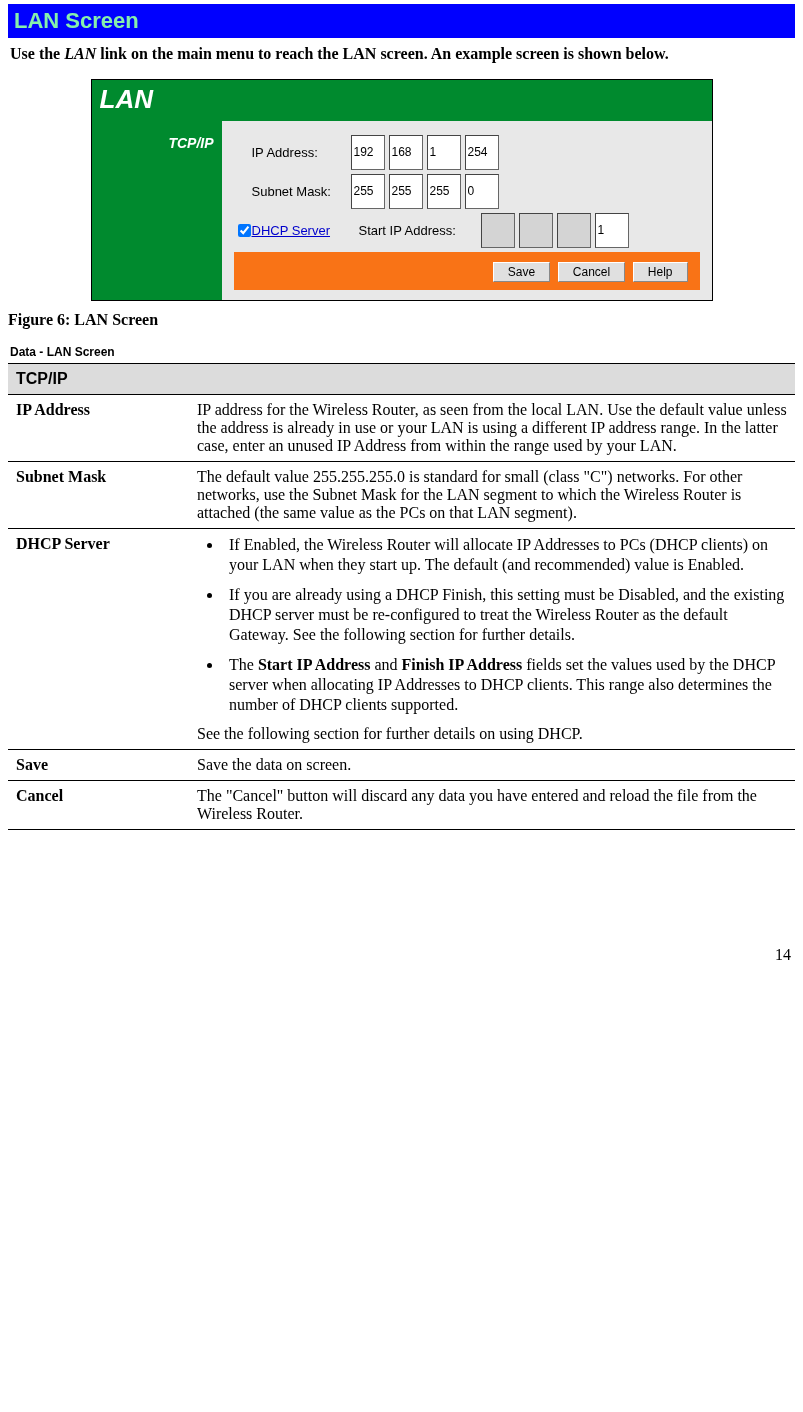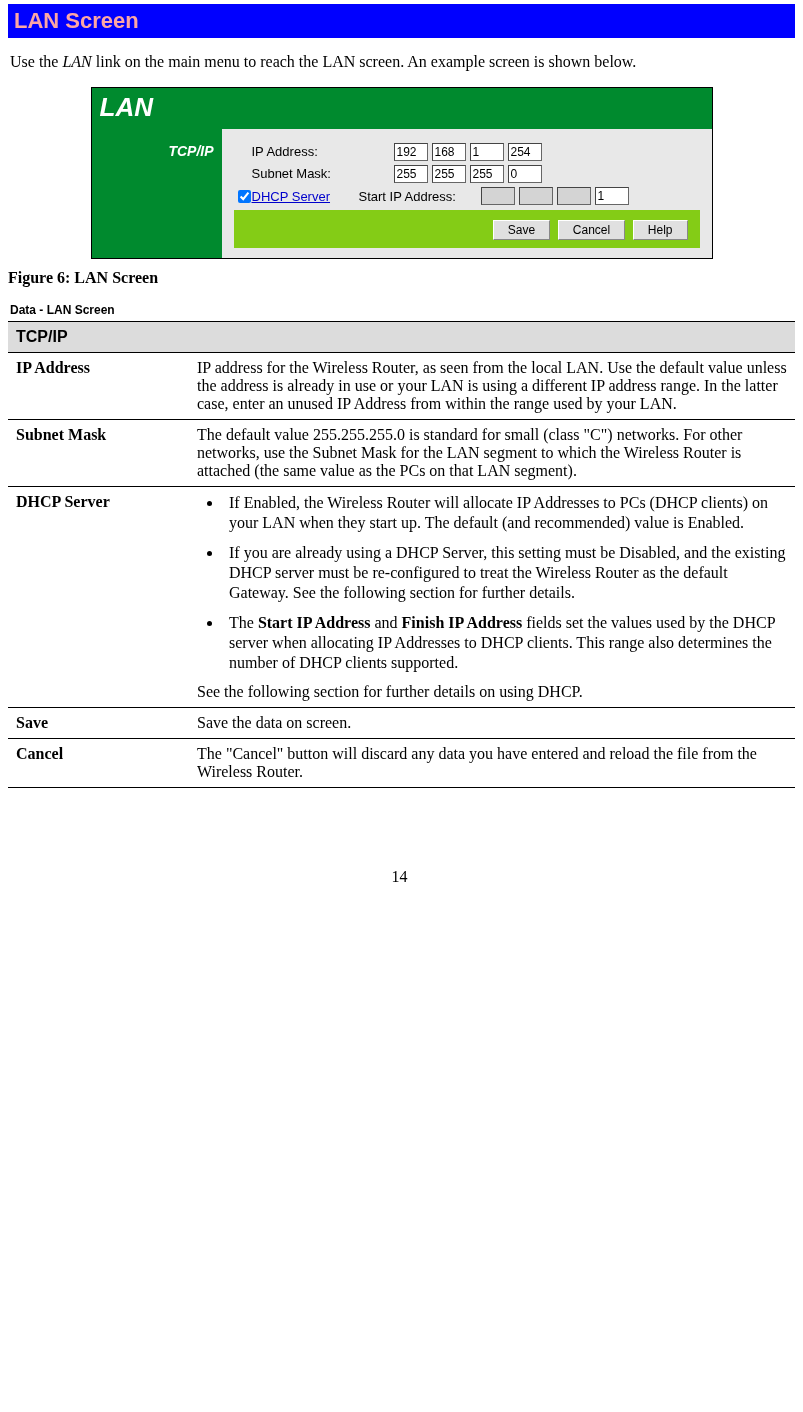--- a/index.html
+++ b/index.html
@@ -6,29 +6,30 @@
     font-family: "Times New Roman", Times, serif;
     font-size: 16px;
     margin: 0;
     padding: 4px 8px 8px 8px;
     width: 787px;
     background: #fff;
     color: #000;
   }
   .title-bar {
     background: #0000ff;
-    color: #fca5a5;
+    color: #86efac;
     font-family: Arial, Helvetica, sans-serif;
     font-weight: bold;
     font-size: 22px;
     padding: 4px 6px;
   }
   .intro {
-    margin: 14px 2px 14px 2px;
+    margin: 6px 2px 14px 2px;
     line-height: 1.3;
+    font-weight: bold;
   }
   .intro em { font-style: italic; }
   .figure-wrap {
     text-align: center;
     margin: 0;
   }
   .figure {
     display: inline-block;
     width: 620px;
     border: 1px solid #000;
@@ -67,47 +68,47 @@
     font-family: Arial, Helvetica, sans-serif;
     font-size: 13px;
     color: #000;
   }
   .fig-row {
     display: flex;
     align-items: center;
     margin: 4px 0;
   }
   .fig-label {
-    width: 142px;
+    width: 99px;
   }
   .fig-check { width: 18px; }
   .fig-check input { vertical-align: middle; }
   .fig-link {
     color: #0000cc;
     text-decoration: underline;
     width: 107px;
   }
   .oct {
     width: 34px;
-    height: 18px;
+    height: 35px;
     font-size: 12px;
     border: 1px solid #666;
     border-top-color: #444;
     border-left-color: #444;
     background: #fff;
     text-align: left;
     padding: 1px 2px;
     box-sizing: border-box;
     margin-right: 4px;
   }
   .oct.disabled { background: #d4d4d4; }
   .fig-btnrow {
     text-align: right;
     padding: 10px 12px 8px 0;
-    background: #84cc16;
+    background: #f97316;
   }
   .fig-btn {
     font-family: Arial, Helvetica, sans-serif;
     font-size: 12px;
     padding: 2px 14px;
     margin-left: 4px;
     background: #e0e0e0;
     border: 1px solid #888;
     border-top-color: #fff;
     border-left-color: #fff;
@@ -149,23 +150,23 @@
   ul.bullets {
     margin: 0 0 6px 0;
     padding-left: 26px;
   }
   ul.bullets li {
     margin: 0 0 10px 0;
     padding-left: 6px;
     line-height: 1.25;
   }
   .pagenum {
-    text-align: center;
-    font-size: 16px;
-    margin-top: 80px;
+    text-align: right;
+    font-size: 16px;
+    margin-top: 116px;
     padding-right: 4px;
   }
 </style>
 </head>
 <body>
 
 <div class="title-bar">LAN Screen</div>
 
 <p class="intro">
   <span>Use the </span><em>LAN</em><span> link on the main menu to reach the LAN screen. An example screen is shown below.</span>
@@ -227,21 +228,21 @@
   </tr>
   <tr>
     <td class="rowlabel">Subnet Mask</td>
     <td>The default value 255.255.255.0 is standard for small (class "C") networks. For other networks, use the Subnet Mask for the LAN segment to which the Wireless Router is attached (the same value as the PCs on that LAN segment).</td>
   </tr>
   <tr>
     <td class="rowlabel">DHCP Server</td>
     <td>
       <ul class="bullets">
         <li>If Enabled, the Wireless Router will allocate IP Addresses to PCs (DHCP clients) on your LAN when they start up. The default (and recommended) value is Enabled.</li>
-        <li>If you are already using a DHCP Server, this setting must be Disabled, and the existing DHCP server must be re-configured to treat the Wireless Router as the default Gateway. See the following section for further details.</li>
+        <li>If you are already using a DHCP Finish, this setting must be Disabled, and the existing DHCP server must be re-configured to treat the Wireless Router as the default Gateway. See the following section for further details.</li>
         <li><span>The </span><b>Start IP Address</b><span> and </span><b>Finish IP Address</b><span> fields set the values used by the DHCP server when allocating IP Addresses to DHCP clients. This range also determines the number of DHCP clients supported.</span></li>
       </ul>
       <span>See the following section for further details on using DHCP.</span>
     </td>
   </tr>
   <tr>
     <td class="rowlabel">Save</td>
     <td>Save the data on screen.</td>
   </tr>
   <tr>

